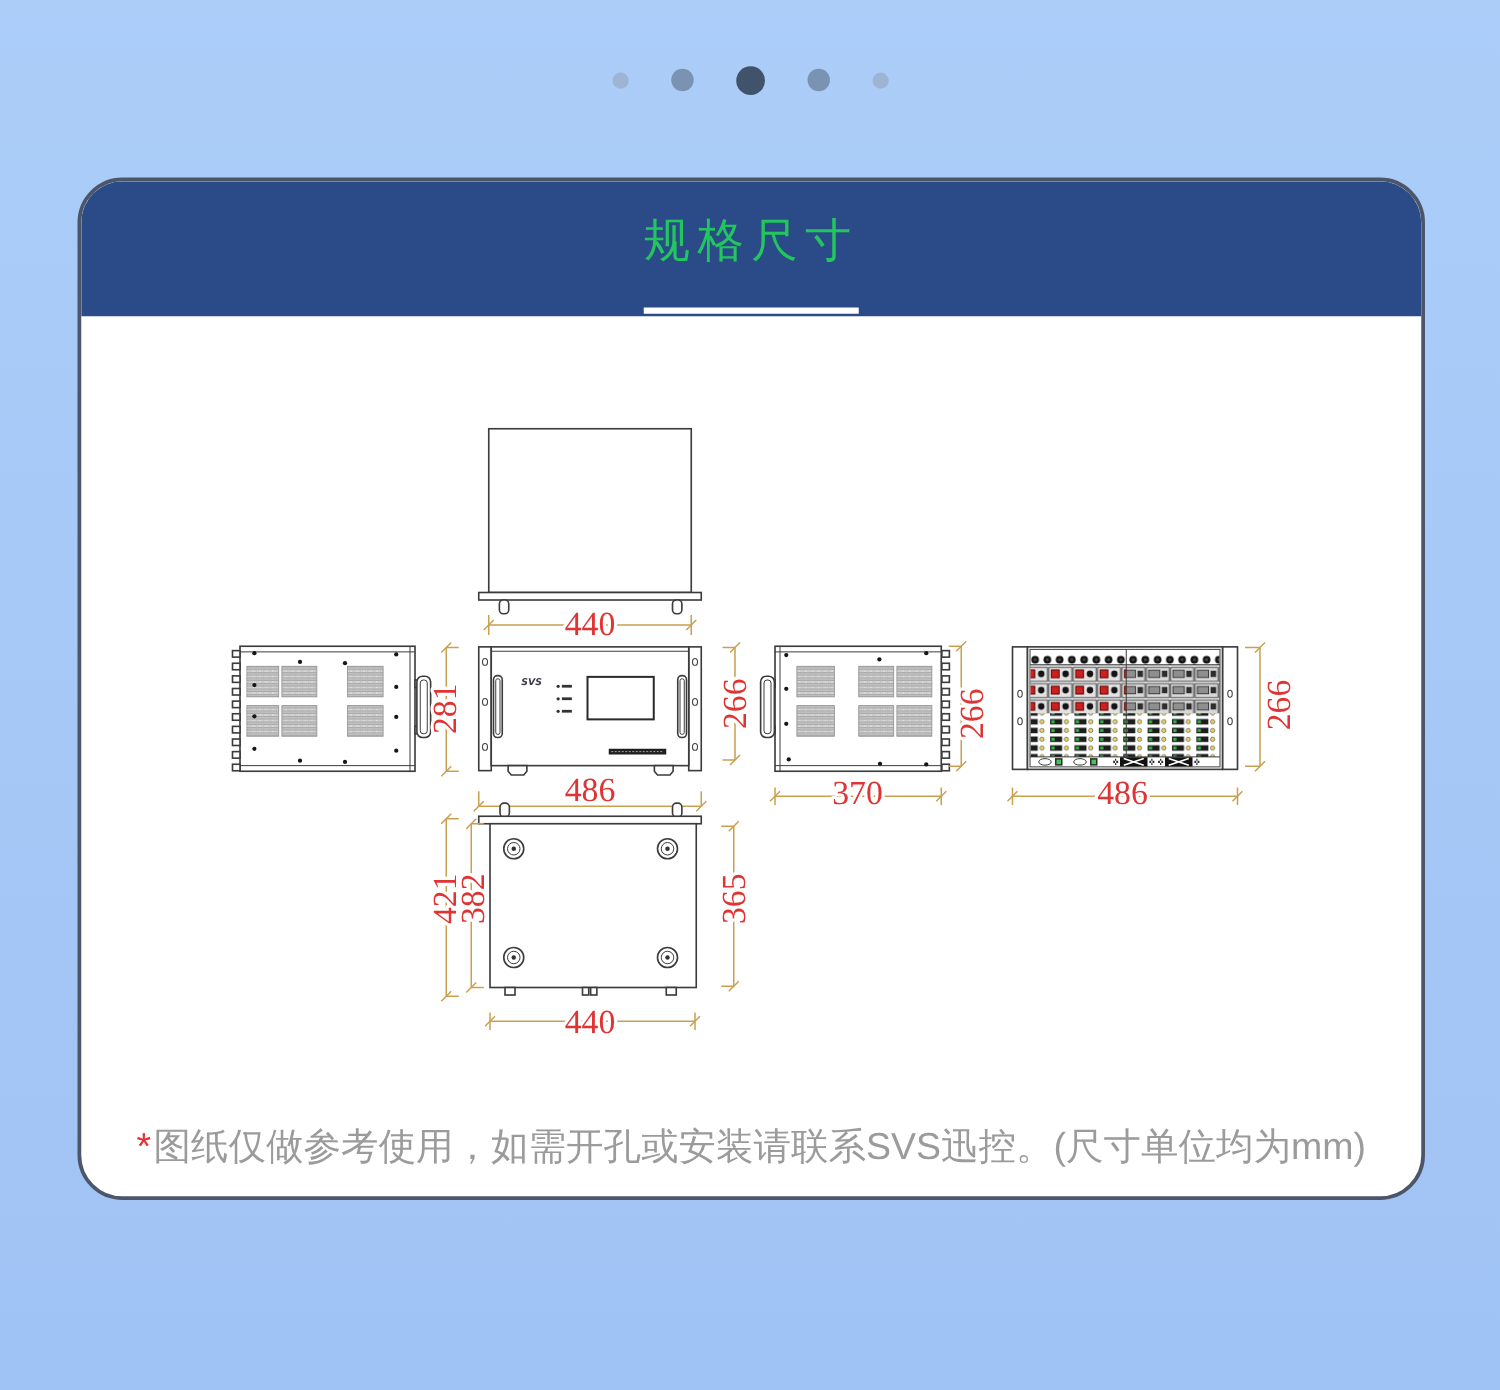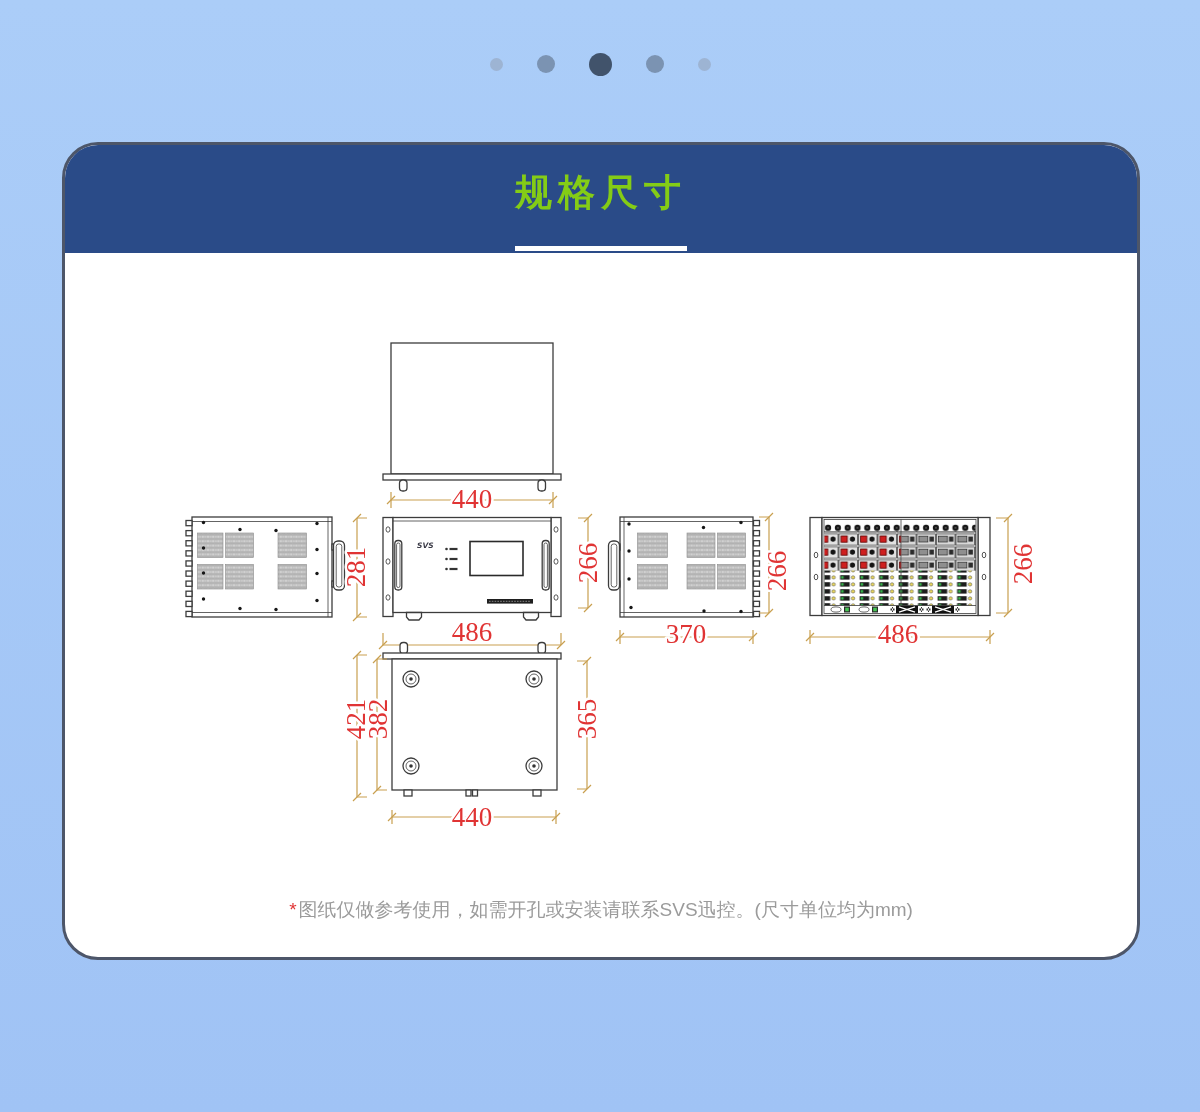--- a/index.html
+++ b/index.html
@@ -22,26 +22,26 @@
   .dot.f{width:13px;height:13px;background:var(--dot-faint);}
   .dot.m{width:18px;height:18px;background:var(--dot-mid);}
   .dot.a{width:23px;height:23px;background:var(--dot-active);}
 
   
   .card{position:absolute;left:62px;top:142px;width:1078px;height:818px;
         box-sizing:border-box;background:#fff;border:3px solid var(--card-border);
         border-radius:36px;overflow:hidden;}
   .card-header{height:108px;background:var(--header-blue);
                display:flex;flex-direction:column;align-items:center;justify-content:center;}
-  .card-header h1{margin:16px;padding-top:4px;color:#84cc16;font-size:37px;font-weight:700;
+  .card-header h1{margin:16px;padding-top:4px;color:#22c55e;font-size:37px;font-weight:400;
                   letter-spacing:6px;font-family:"Liberation Sans",sans-serif;}
   .title-underline{width:172px;height:5px;background:#fff;margin-top:12px;}
 
   .footnote{position:absolute;left:0;right:0;top:752px;margin:0;text-align:center;
-            font-size:19px;color:var(--footnote-gray);}
+            font-size:30px;color:var(--footnote-gray);}
   .footnote .star{color:var(--dim-red);margin-right:2px;}
 
   
   svg.drawings{position:absolute;left:0;top:0;pointer-events:none;}
   .body{fill:#ffffff;stroke:var(--drawing-line);stroke-width:1.3;}
   .thin{fill:none;stroke:var(--drawing-line);stroke-width:0.8;}
   .vent{stroke:#8a8a8a;stroke-width:0.6;}
   .screw{fill:#161616;}
   .hole{fill:#ffffff;stroke:#444;stroke-width:0.9;}
   .mark{fill:#333333;}

